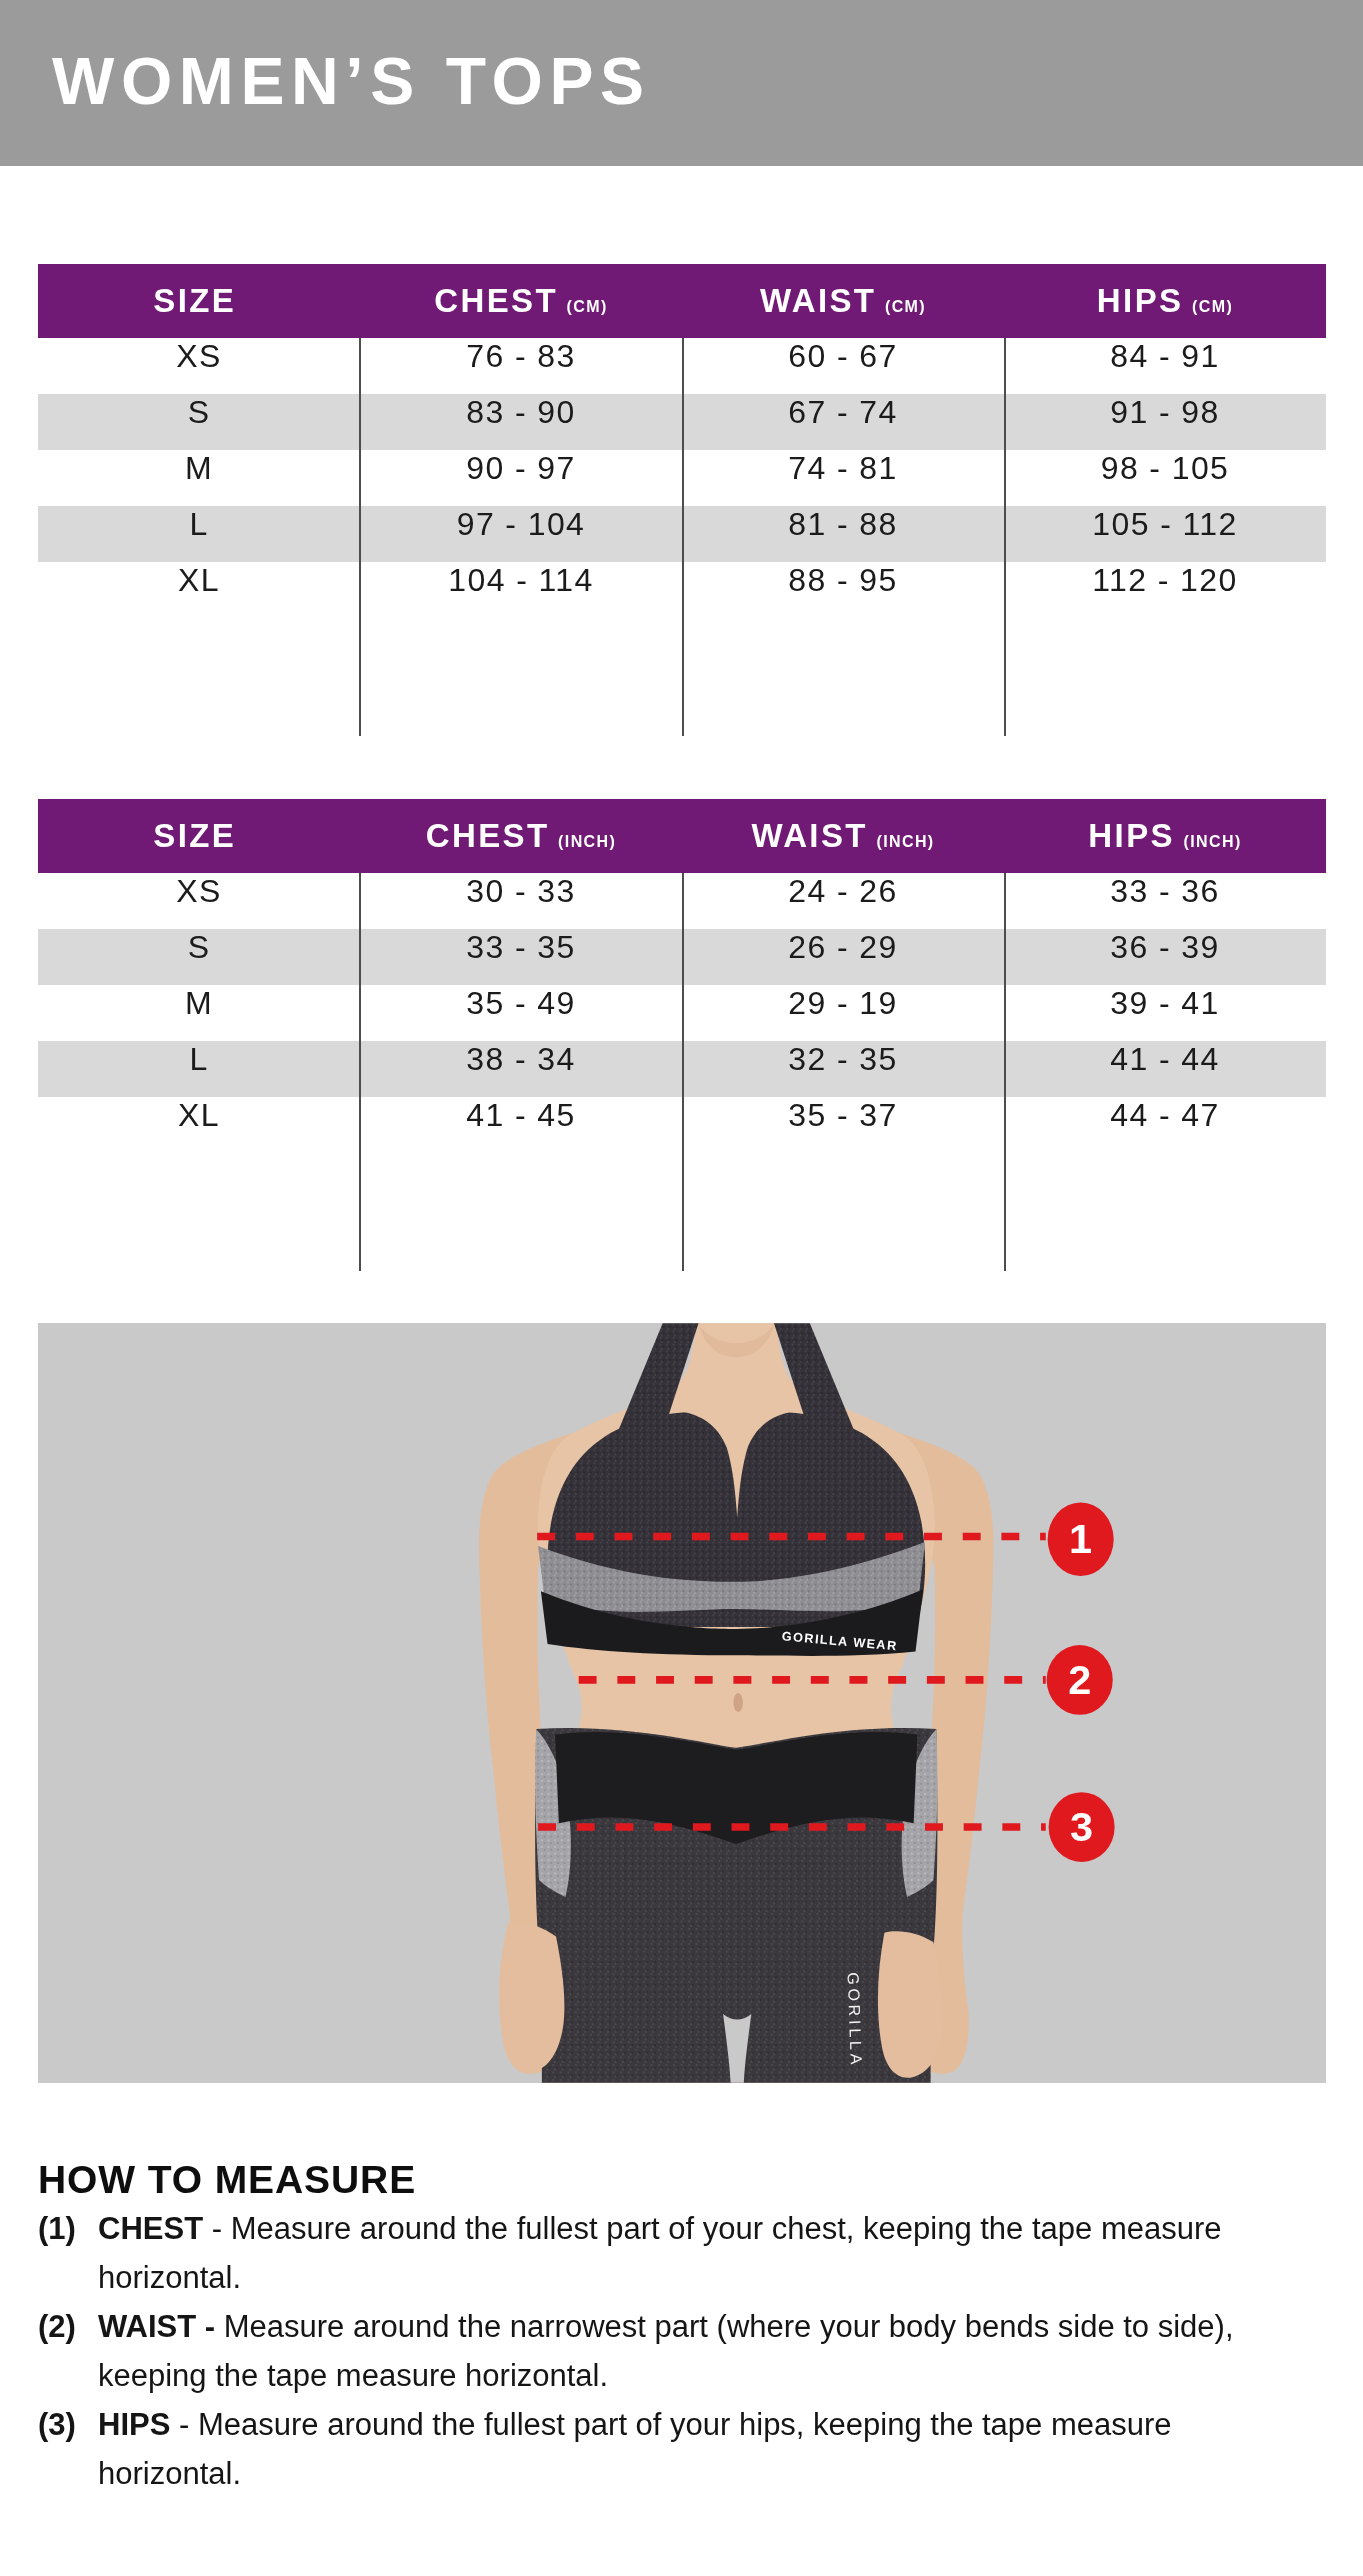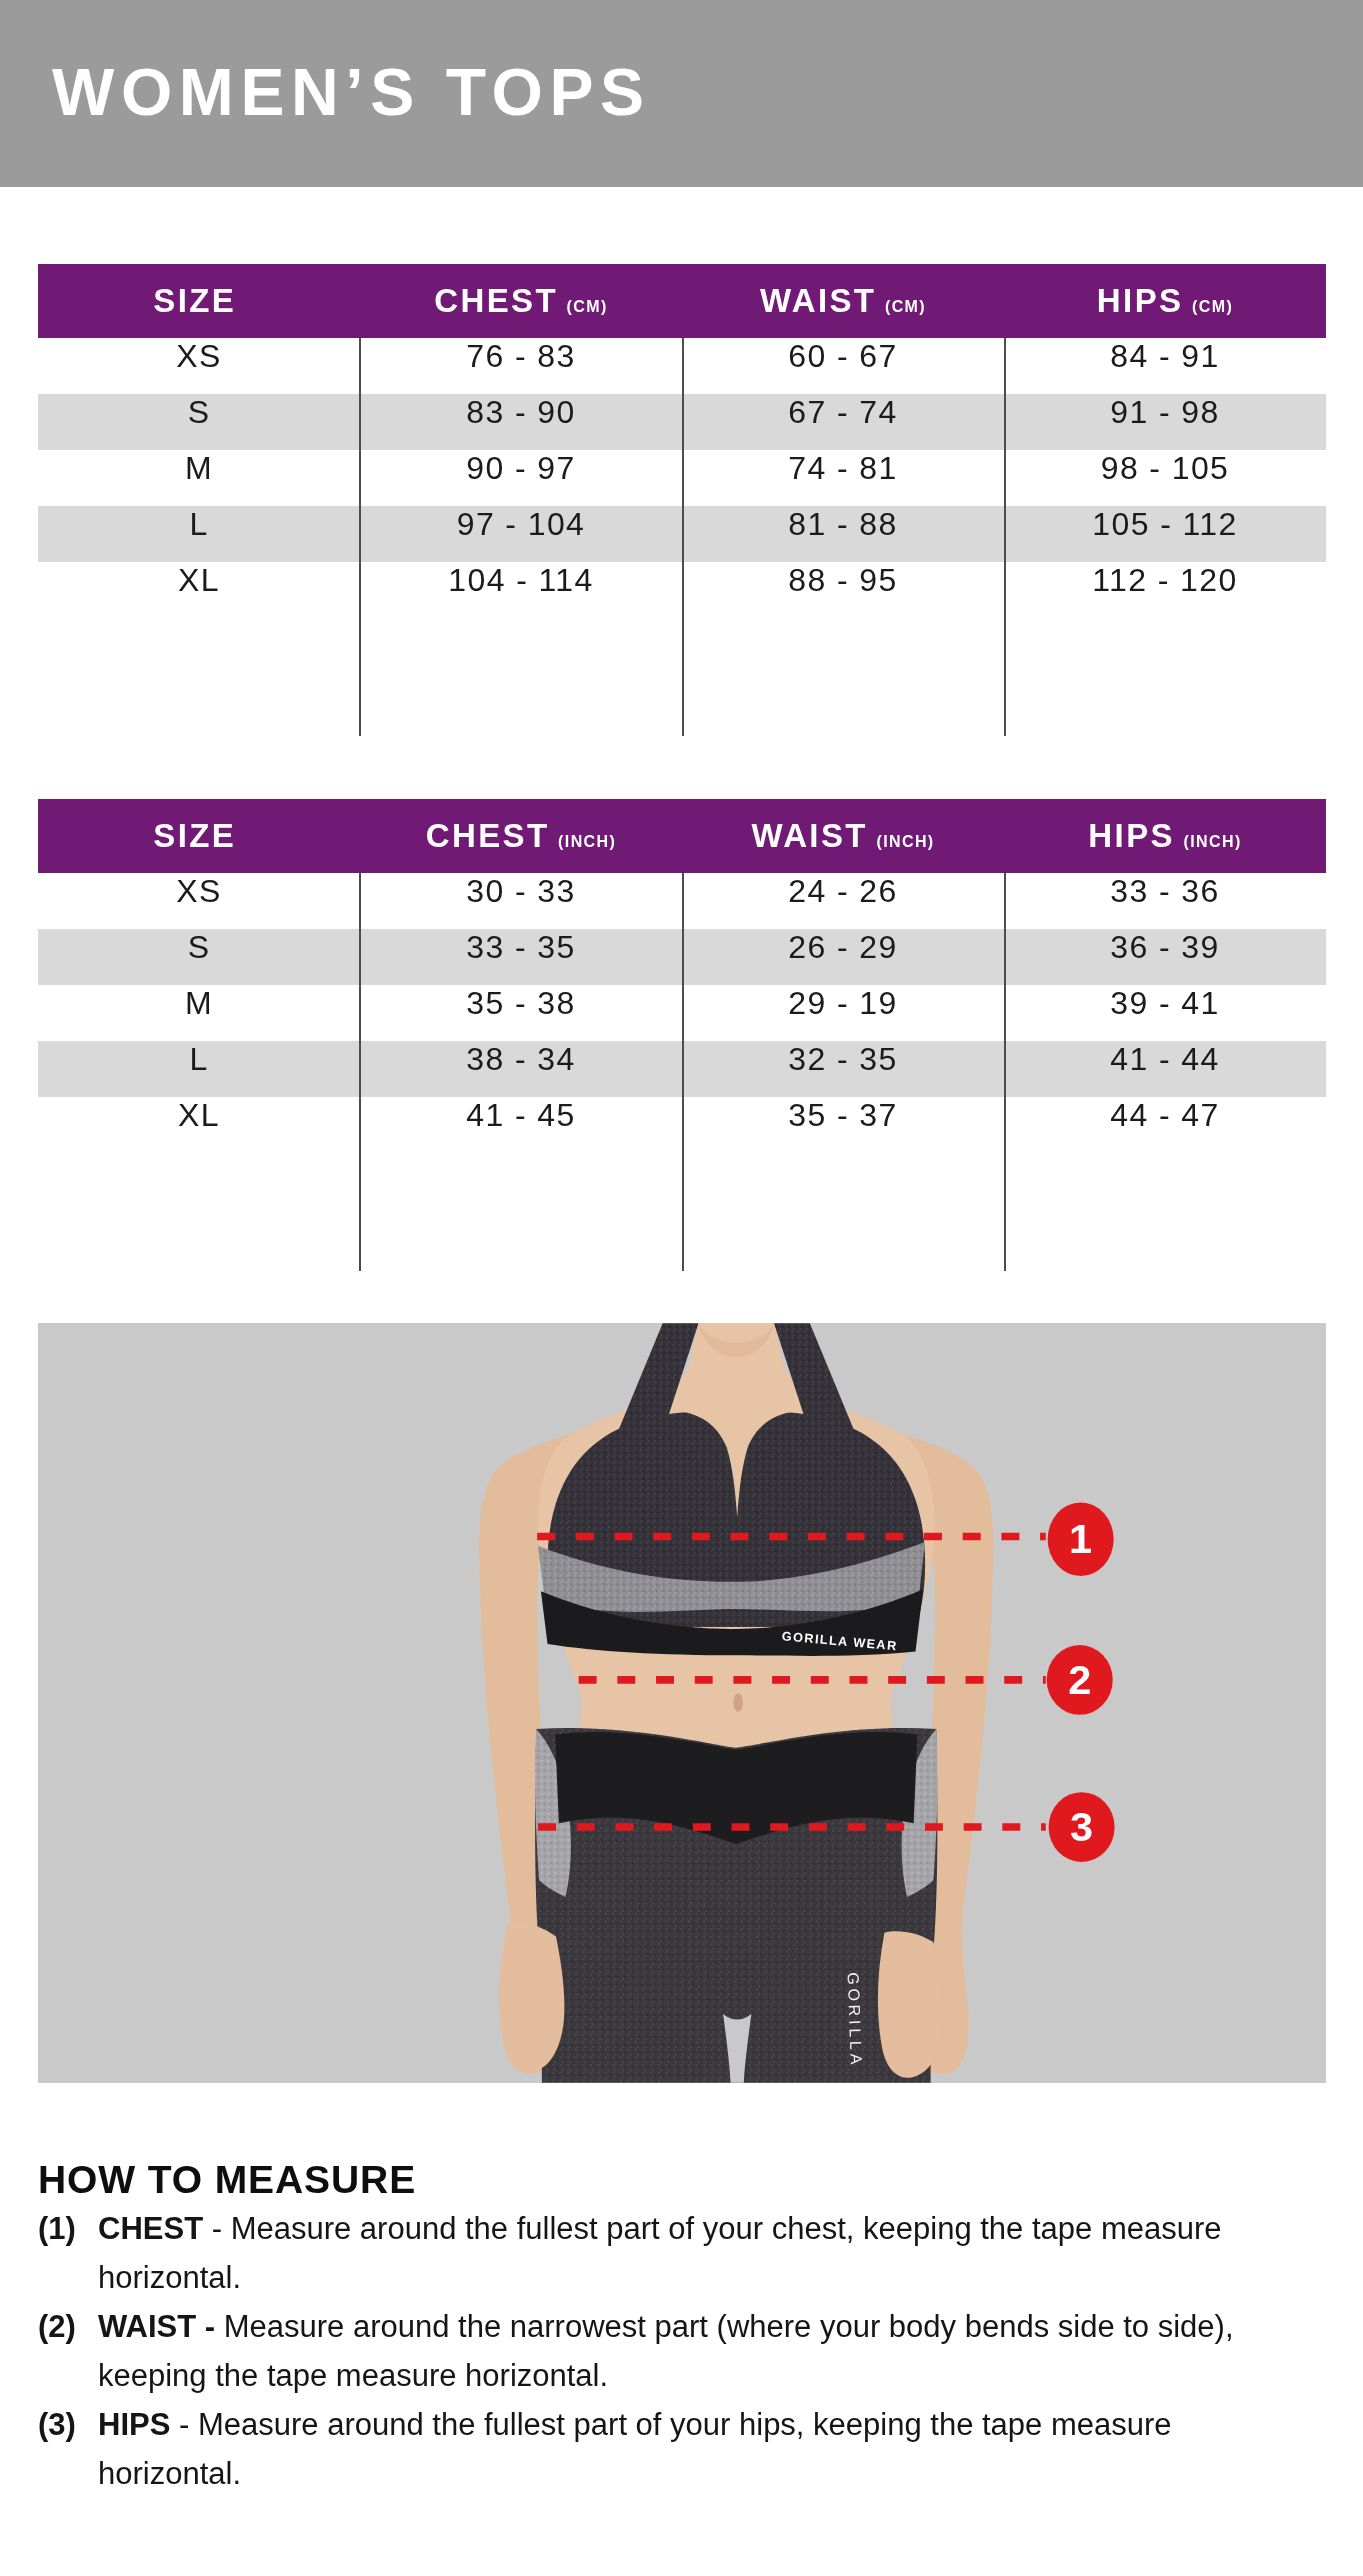--- a/index.html
+++ b/index.html
@@ -3,21 +3,21 @@
 <meta charset="utf-8">
 <style>
   * { margin:0; padding:0; box-sizing:border-box; }
   html,body { background:#ffffff; }
   body {
     position:relative; width:1364px; height:2576px;
     font-family:"Liberation Sans", sans-serif; color:#161616; overflow:hidden;
   }
 
   
-  .banner { position:absolute; left:0; top:0; width:1364px; height:187px; background:#9b9b9b; }
+  .banner { position:absolute; left:0; top:0; width:1364px; height:166px; background:#9b9b9b; }
   .banner .title {
     position:absolute; left:52px; top:50%; transform:translateY(-53%);
     font-size:66px; font-weight:bold; color:#ffffff; letter-spacing:6.6px; white-space:nowrap;
   }
 
   
   .size-table { position:absolute; left:38px; width:1288px; }
   .size-table.t1 { top:264px; }
   .size-table.t2 { top:799px; }
   .thead { display:flex; align-items:center; height:74px; background:#701a75; }
@@ -107,21 +107,21 @@
       <div class="td">33 - 36</div>
     </div>
     <div class="tr">
       <div class="td">S</div>
       <div class="td">33 - 35</div>
       <div class="td">26 - 29</div>
       <div class="td">36 - 39</div>
     </div>
     <div class="tr">
       <div class="td">M</div>
-      <div class="td">35 - 38</div>
+      <div class="td">35 - 49</div>
       <div class="td">29 - 19</div>
       <div class="td">39 - 41</div>
     </div>
     <div class="tr">
       <div class="td">L</div>
       <div class="td">38 - 34</div>
       <div class="td">32 - 35</div>
       <div class="td">41 - 44</div>
     </div>
     <div class="tr">

